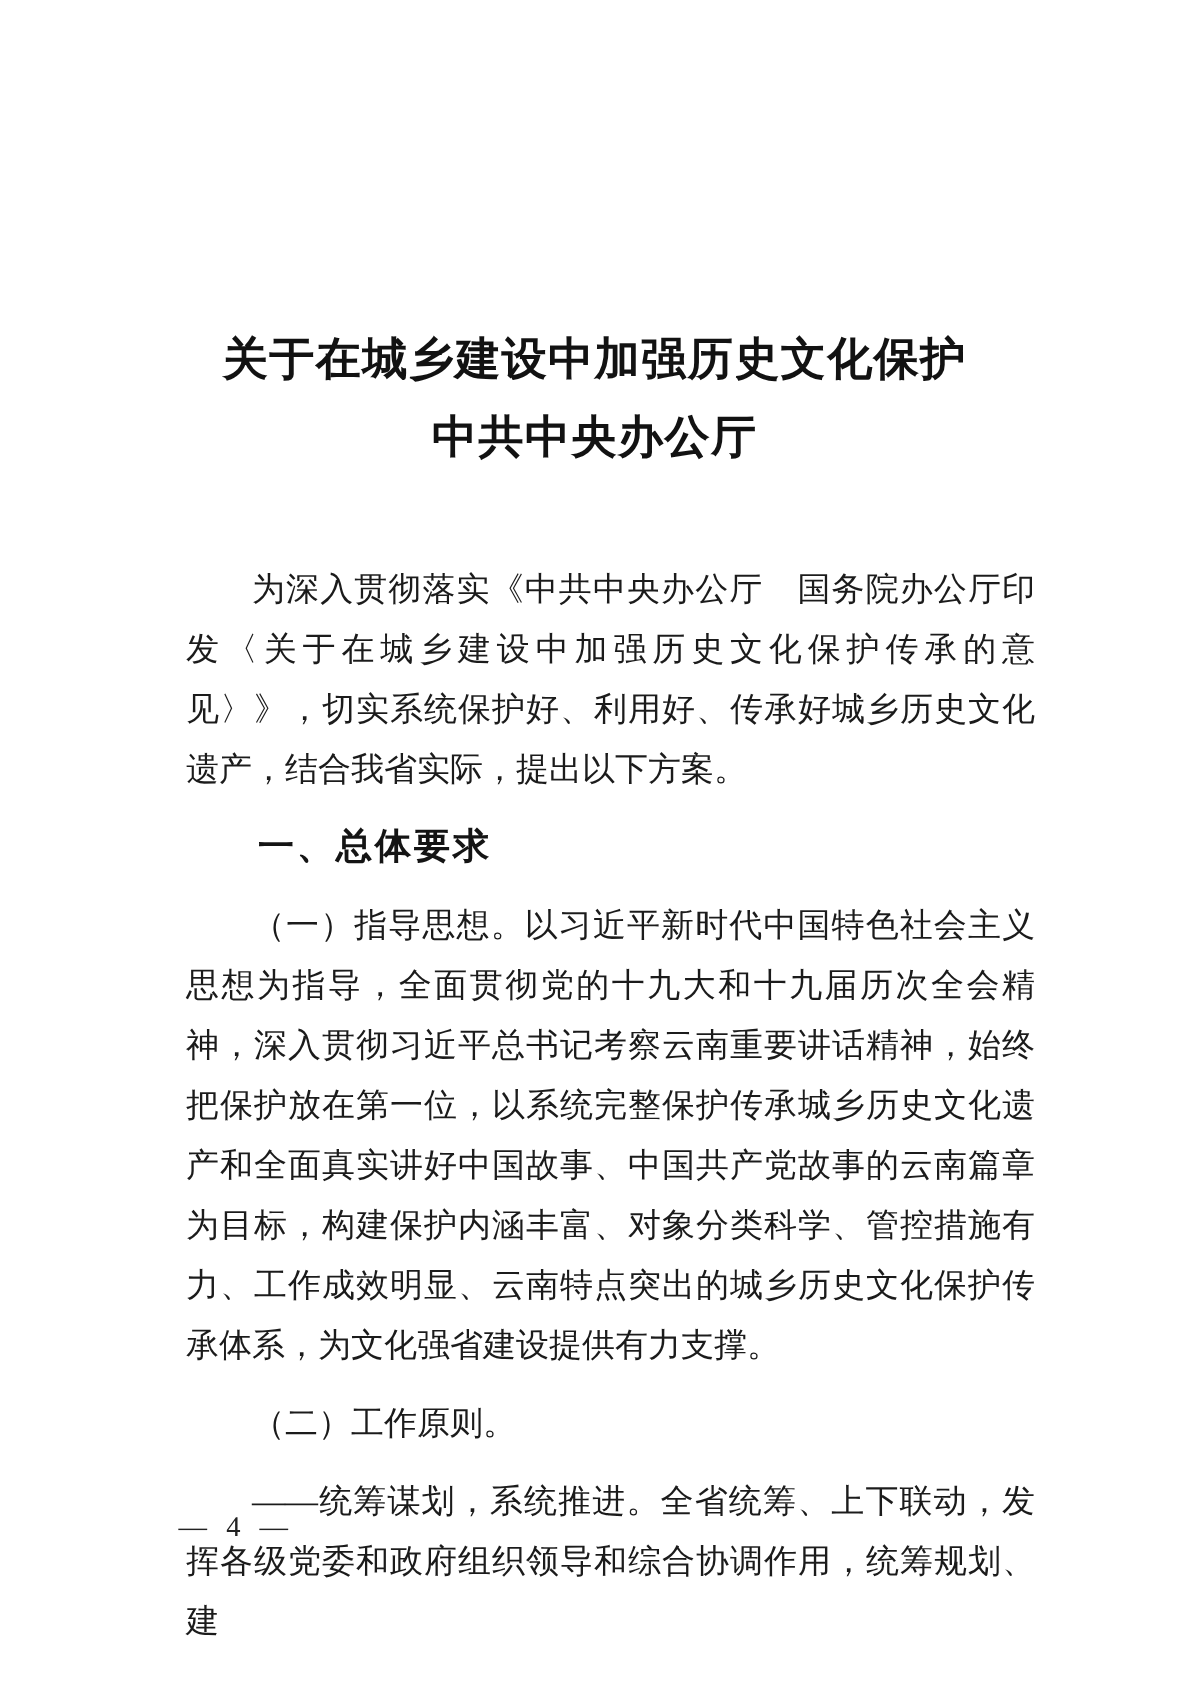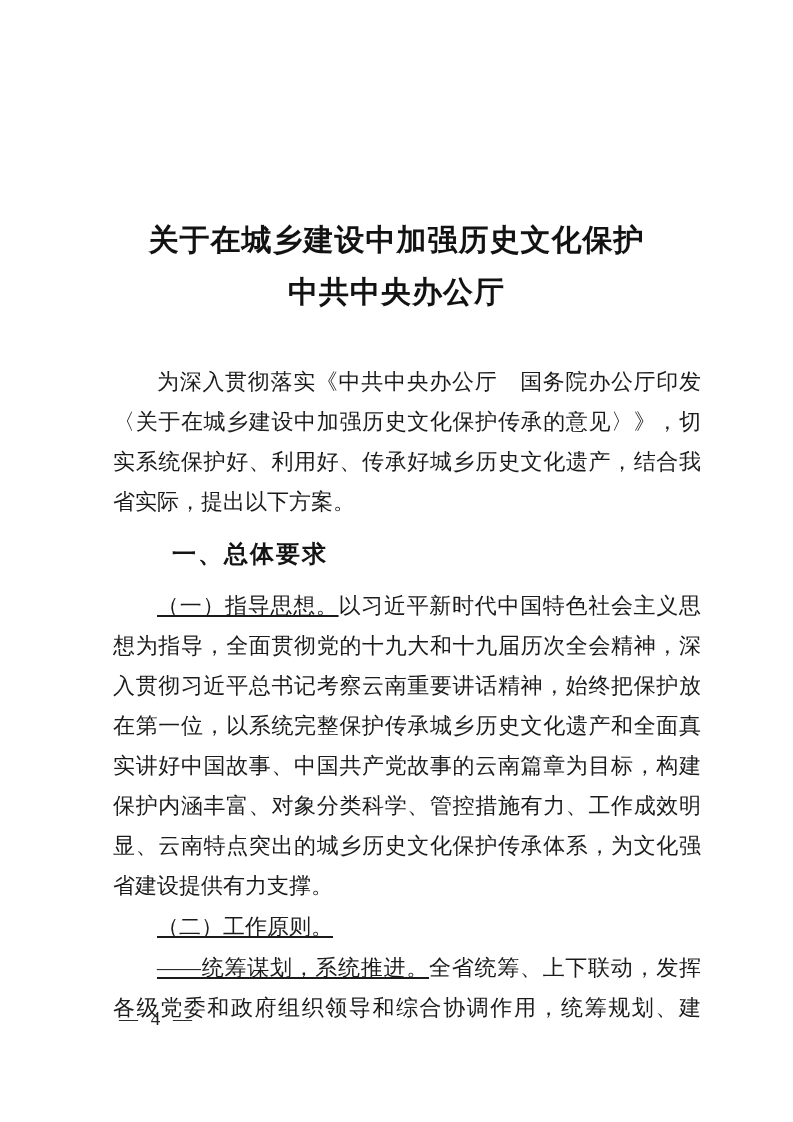--- a/index.html
+++ b/index.html
@@ -34,40 +34,39 @@
     position: absolute;
     top: 361px;
     left: 112px;
     width: 590px;
     font-size: 22px;
     line-height: 40px;
     text-align: justify;
     word-break: normal;
   }
   .para {
-    margin: 1px;
+    margin: 12px;
     text-indent: 2em;
   }
   .heading {
     margin: 12px;
     text-indent: 2em;
     font-family: "Liberation Sans", "DejaVu Sans", sans-serif;
     font-weight: 700;
     font-size: 24px;
     line-height: 40px;
     letter-spacing: 2px;
     color: #141414;
   }
   .justify-last {
     text-align-last: justify;
   }
   .kaiti {
     
     font-weight: 400;
-    text-decoration: underline;
   }
   .page-number {
     position: absolute;
     left: 119px;
     top: 1007px;
     font-size: 19px;
     line-height: 24px;
     letter-spacing: 1px;
     word-spacing: 6px;
     color: #222222;

